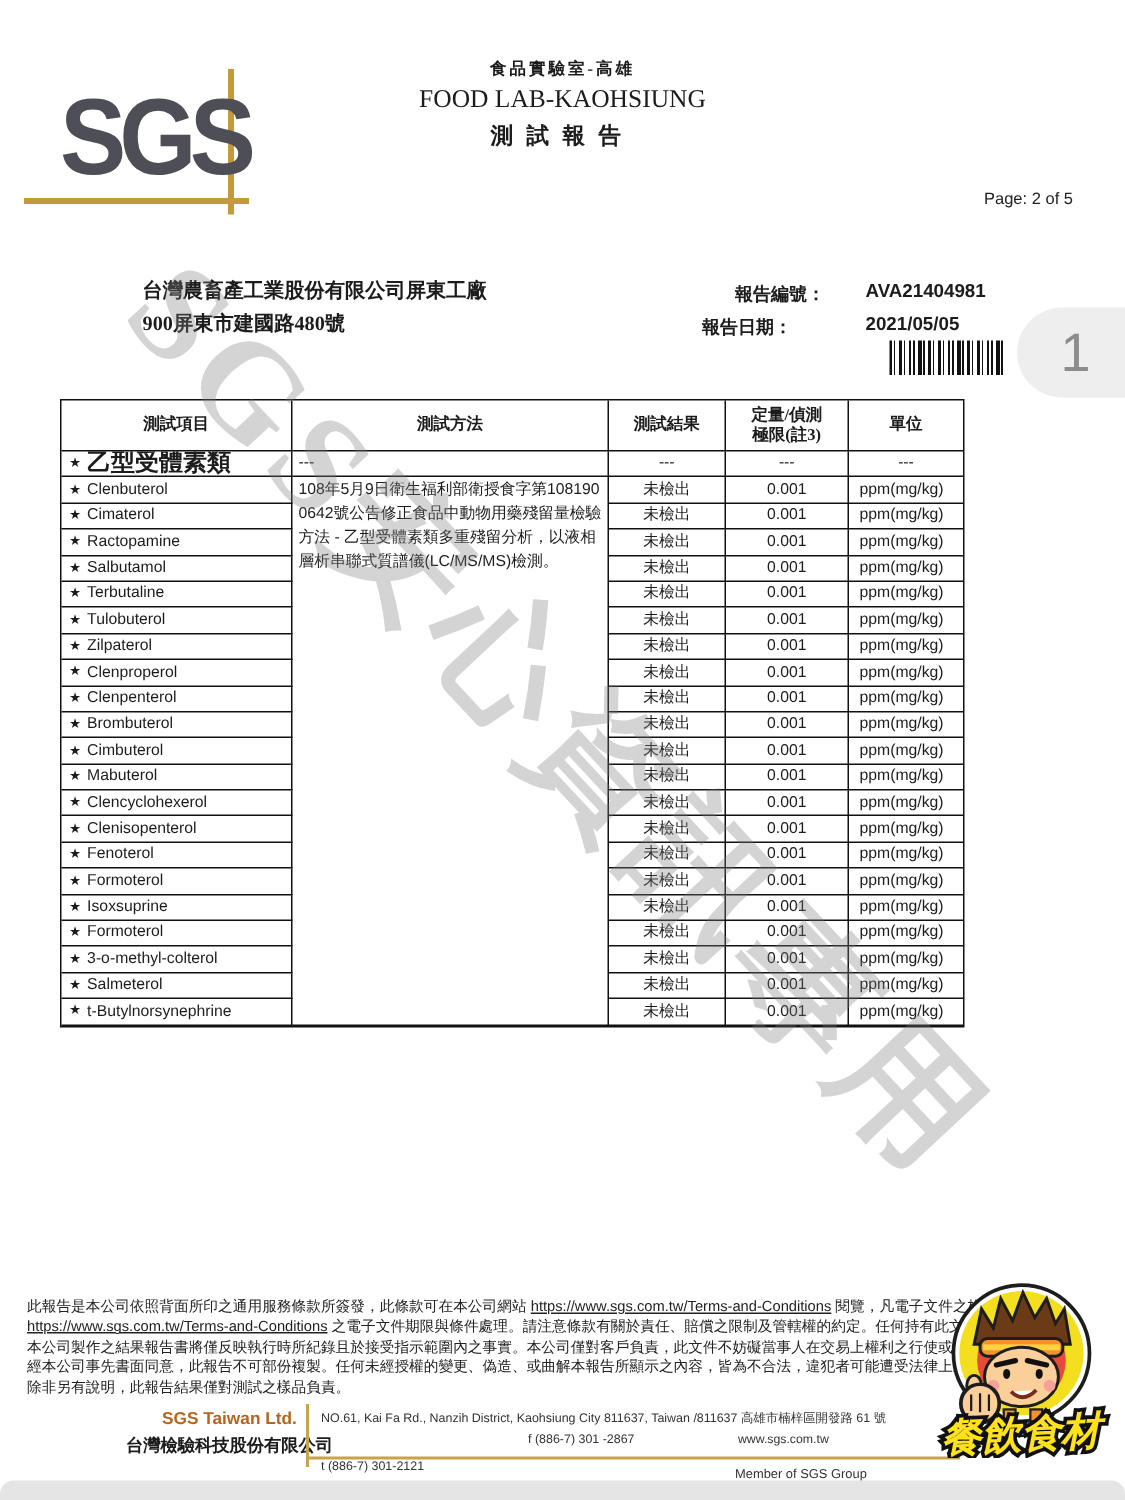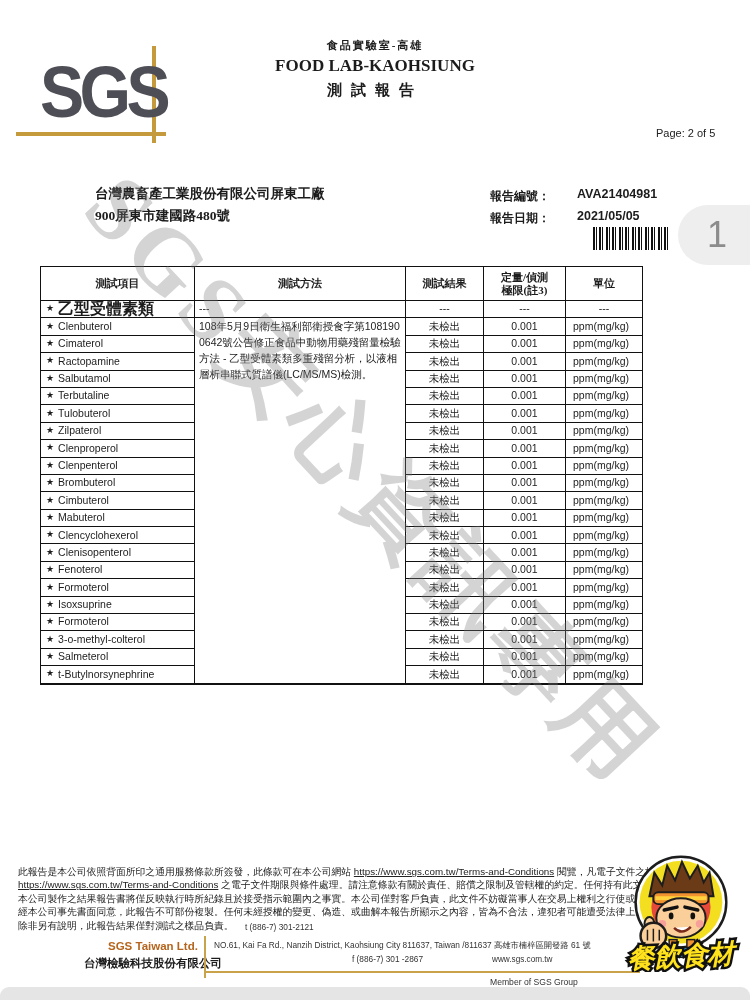--- a/index.html
+++ b/index.html
@@ -16,32 +16,32 @@
     left:40px; top:56px; font-family:"Liberation Sans",sans-serif;
     font-weight:800; font-size:72px; line-height:72px; letter-spacing:-5px;
     color:#4e4e56; transform:scaleX(0.92); transform-origin:left top; z-index:2;
   }
   .logo-vline { left:152px; top:46px; width:3.5px; height:97px; background:#c49a3c; z-index:1; }
   .logo-hline { left:16px; top:132px; width:150px; height:3.5px; background:#c49a3c; z-index:1; }
 
   
   .titles { left:0; right:0; top:38px; text-align:center; z-index:2; }
   .t-zh   { font-family:"Liberation Serif","DejaVu Serif",serif; font-weight:bold; font-size:11px; letter-spacing:2px; }
-  .t-en   { font-family:"Liberation Serif","DejaVu Serif",serif; font-weight:bold; font-size:17px; margin-top:3px; }
+  .t-en   { font-family:"Liberation Serif","DejaVu Serif",serif; font-weight:normal; font-size:17px; margin-top:3px; }
   .t-zh2  { font-family:"Liberation Serif","DejaVu Serif",serif; font-weight:bold; font-size:15px; letter-spacing:9px; margin-top:5px; }
   .t-en2  { font-family:"Liberation Serif","DejaVu Serif",serif; font-weight:bold; font-size:17px; margin-top:3px; }
   .page-ind { left:656px; top:127px; font-size:11px; color:#222; }
 
   
   .client-name { left:95px; top:185px; font-family:"Liberation Serif","DejaVu Serif",serif; font-weight:bold; font-size:13.5px; }
   .client-addr { left:95px; top:207px; font-family:"Liberation Serif","DejaVu Serif",serif; font-weight:bold; font-size:13.5px; }
   .meta-label  { font-family:"Liberation Serif","DejaVu Serif",serif; font-weight:bold; font-size:12px; }
   .meta-value  { font-weight:bold; font-size:12.5px; }
   .m1l { left:490px; top:188px;text-align:right; } .m1v { left:577px; top:187px; }
-  .m2l { left:490px; top:210px; } .m2v { left:577px; top:209px; }
+  .m2l { left:468px; top:210px; } .m2v { left:577px; top:209px; }
 
   .barcode { left:593px; top:227px; width:76px; height:23px;
     background:repeating-linear-gradient(90deg,
       #111 0px,#111 1.6px,#fff 1.6px,#fff 3px,
       #111 3px,#111 3.8px,#fff 3.8px,#fff 6.2px,
       #111 6.2px,#111 8.4px,#fff 8.4px,#fff 9.4px,
       #111 9.4px,#111 10.4px,#fff 10.4px,#fff 13px);
   }
   .page-tab { right:0; top:205px; width:72px; height:60px; background:#eeeeee;
     border-radius:30px 0 0 30px; display:flex; align-items:center; justify-content:center; z-index:2; }
@@ -78,21 +78,21 @@
   
   .legal { left:18px; top:865px; width:716px; font-size:9.8px; line-height:13.4px; color:#222; z-index:2; }
   .legal a { color:inherit; text-decoration:underline; cursor:pointer; }
 
   
   .cb-name-en { left:108px; top:940px; font-size:11.5px; font-weight:bold; color:#b5651d; }
   .cb-name-zh { left:84px;  top:956px; font-size:11.5px; font-weight:bold; font-family:"Liberation Serif","DejaVu Serif",serif; }
   .cb-vline { left:204px; top:936px; width:1.5px; height:42px; background:#c8a34a; }
   .cb-hline { left:204px; top:971px; width:436px; height:1.5px; background:#c8a34a; }
   .cb-addr { left:214px; top:940px; font-size:8.3px; color:#333; width:400px; }
-  .cb-tel  { left:214px; top:922px; font-size:8.3px; color:#333;margin-left:31px; }
+  .cb-tel  { left:214px; top:972px; font-size:8.3px; color:#333; }
   .cb-fax  { left:352px; top:954px; font-size:8.3px; color:#333; }
   .cb-web  { left:492px; top:955px; font-size:8.2px; color:#333; }
   .cb-member { left:490px; top:977px; font-size:8.6px; color:#333; }
 
   .mascot { left:610px; top:852px; width:138px; height:120px; z-index:4; }
 
   .bottom-bar { left:0; right:0; bottom:0; height:13px; background:#e5e5e5; border-radius:9px 9px 0 0; z-index:5; }
 </style>
 </head>
 <body>

